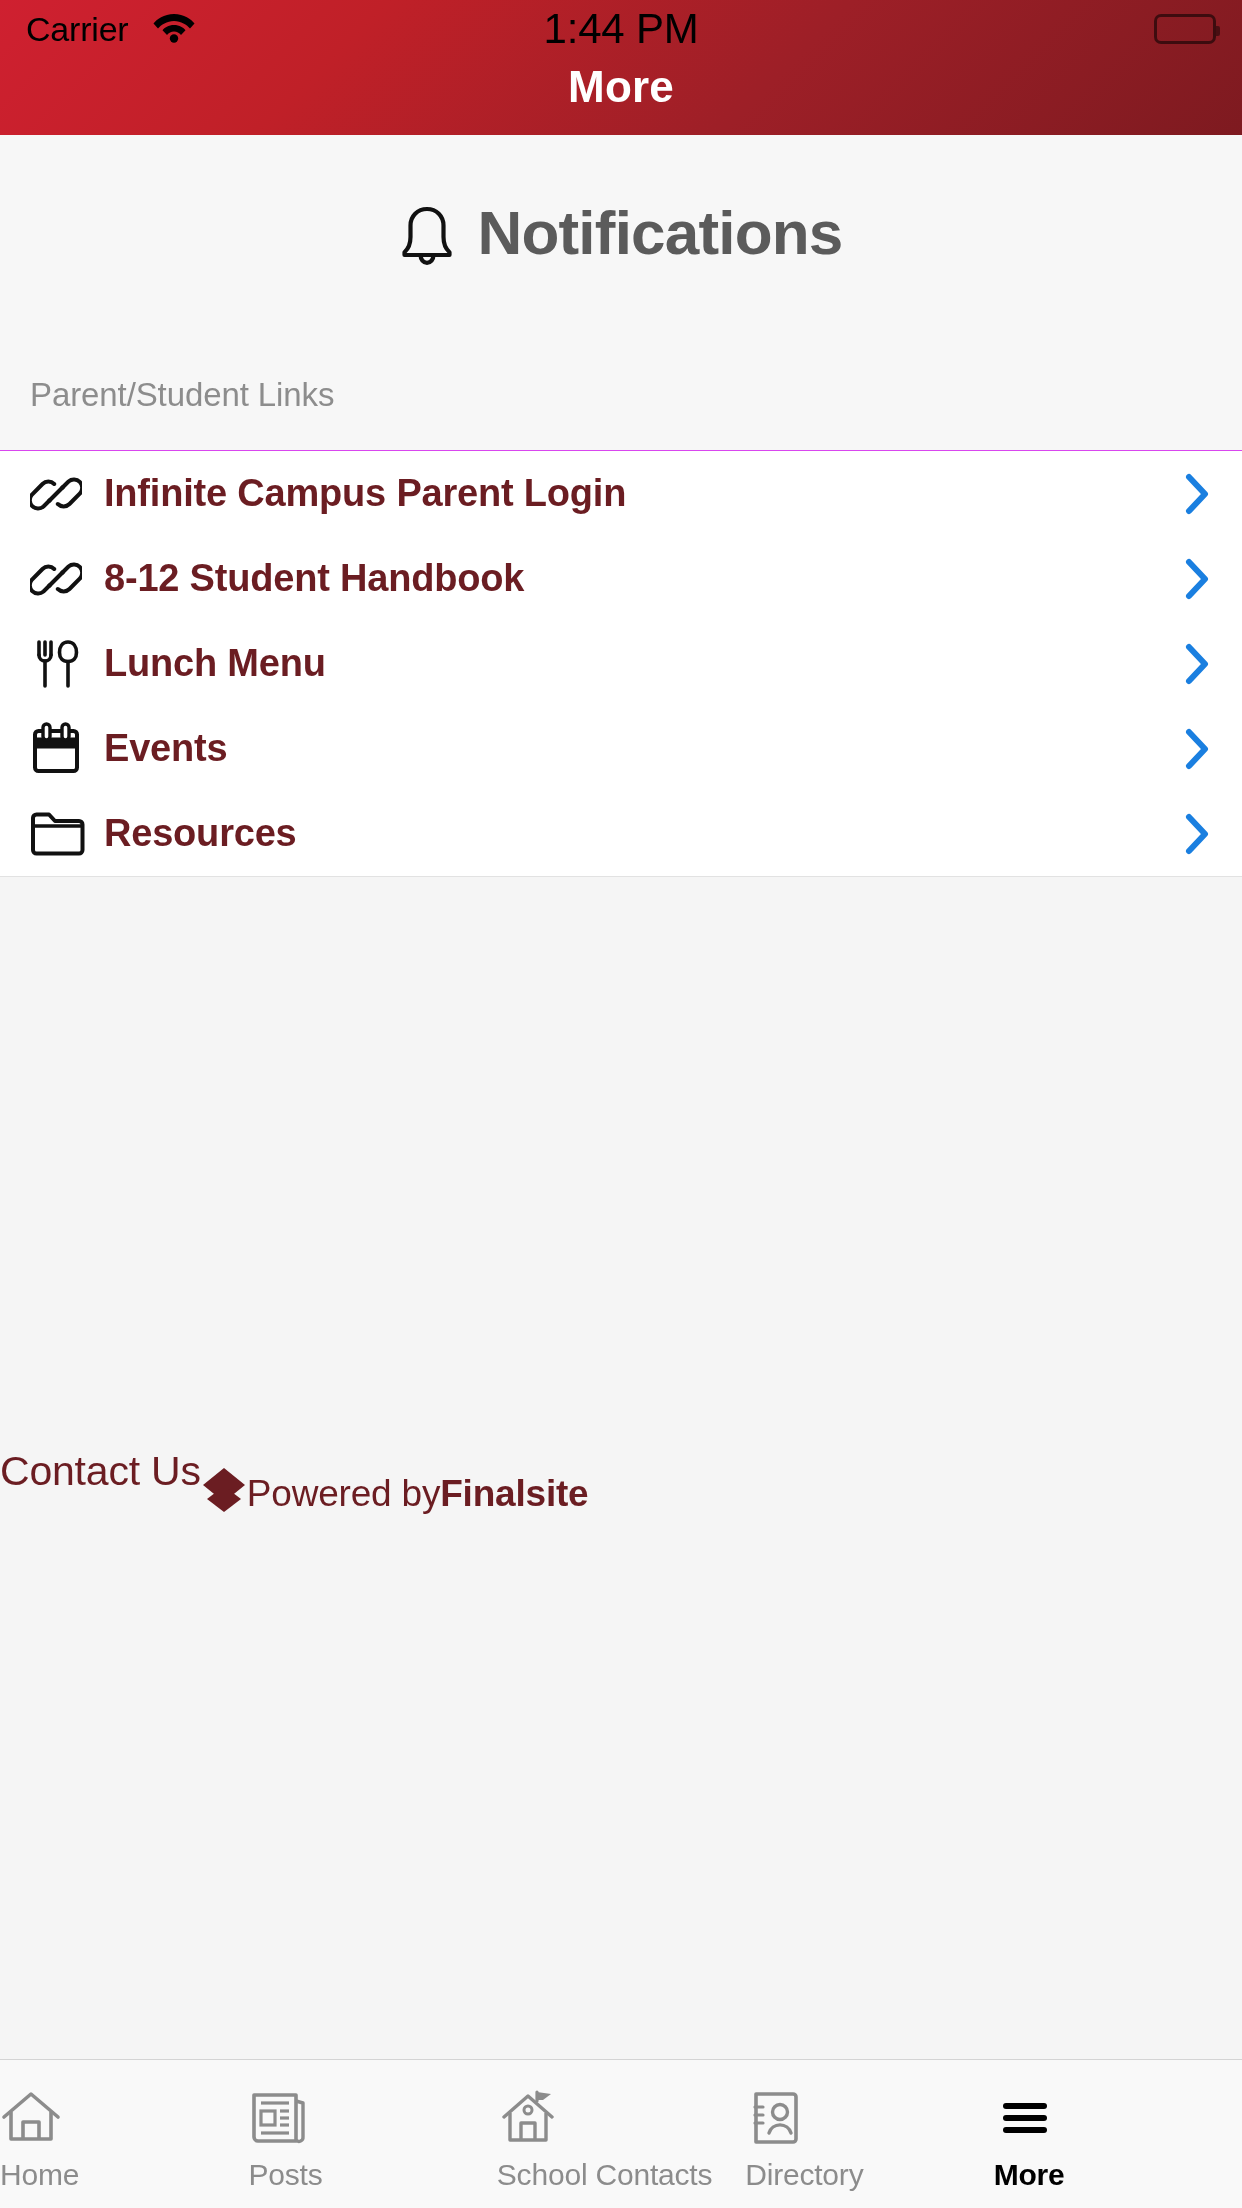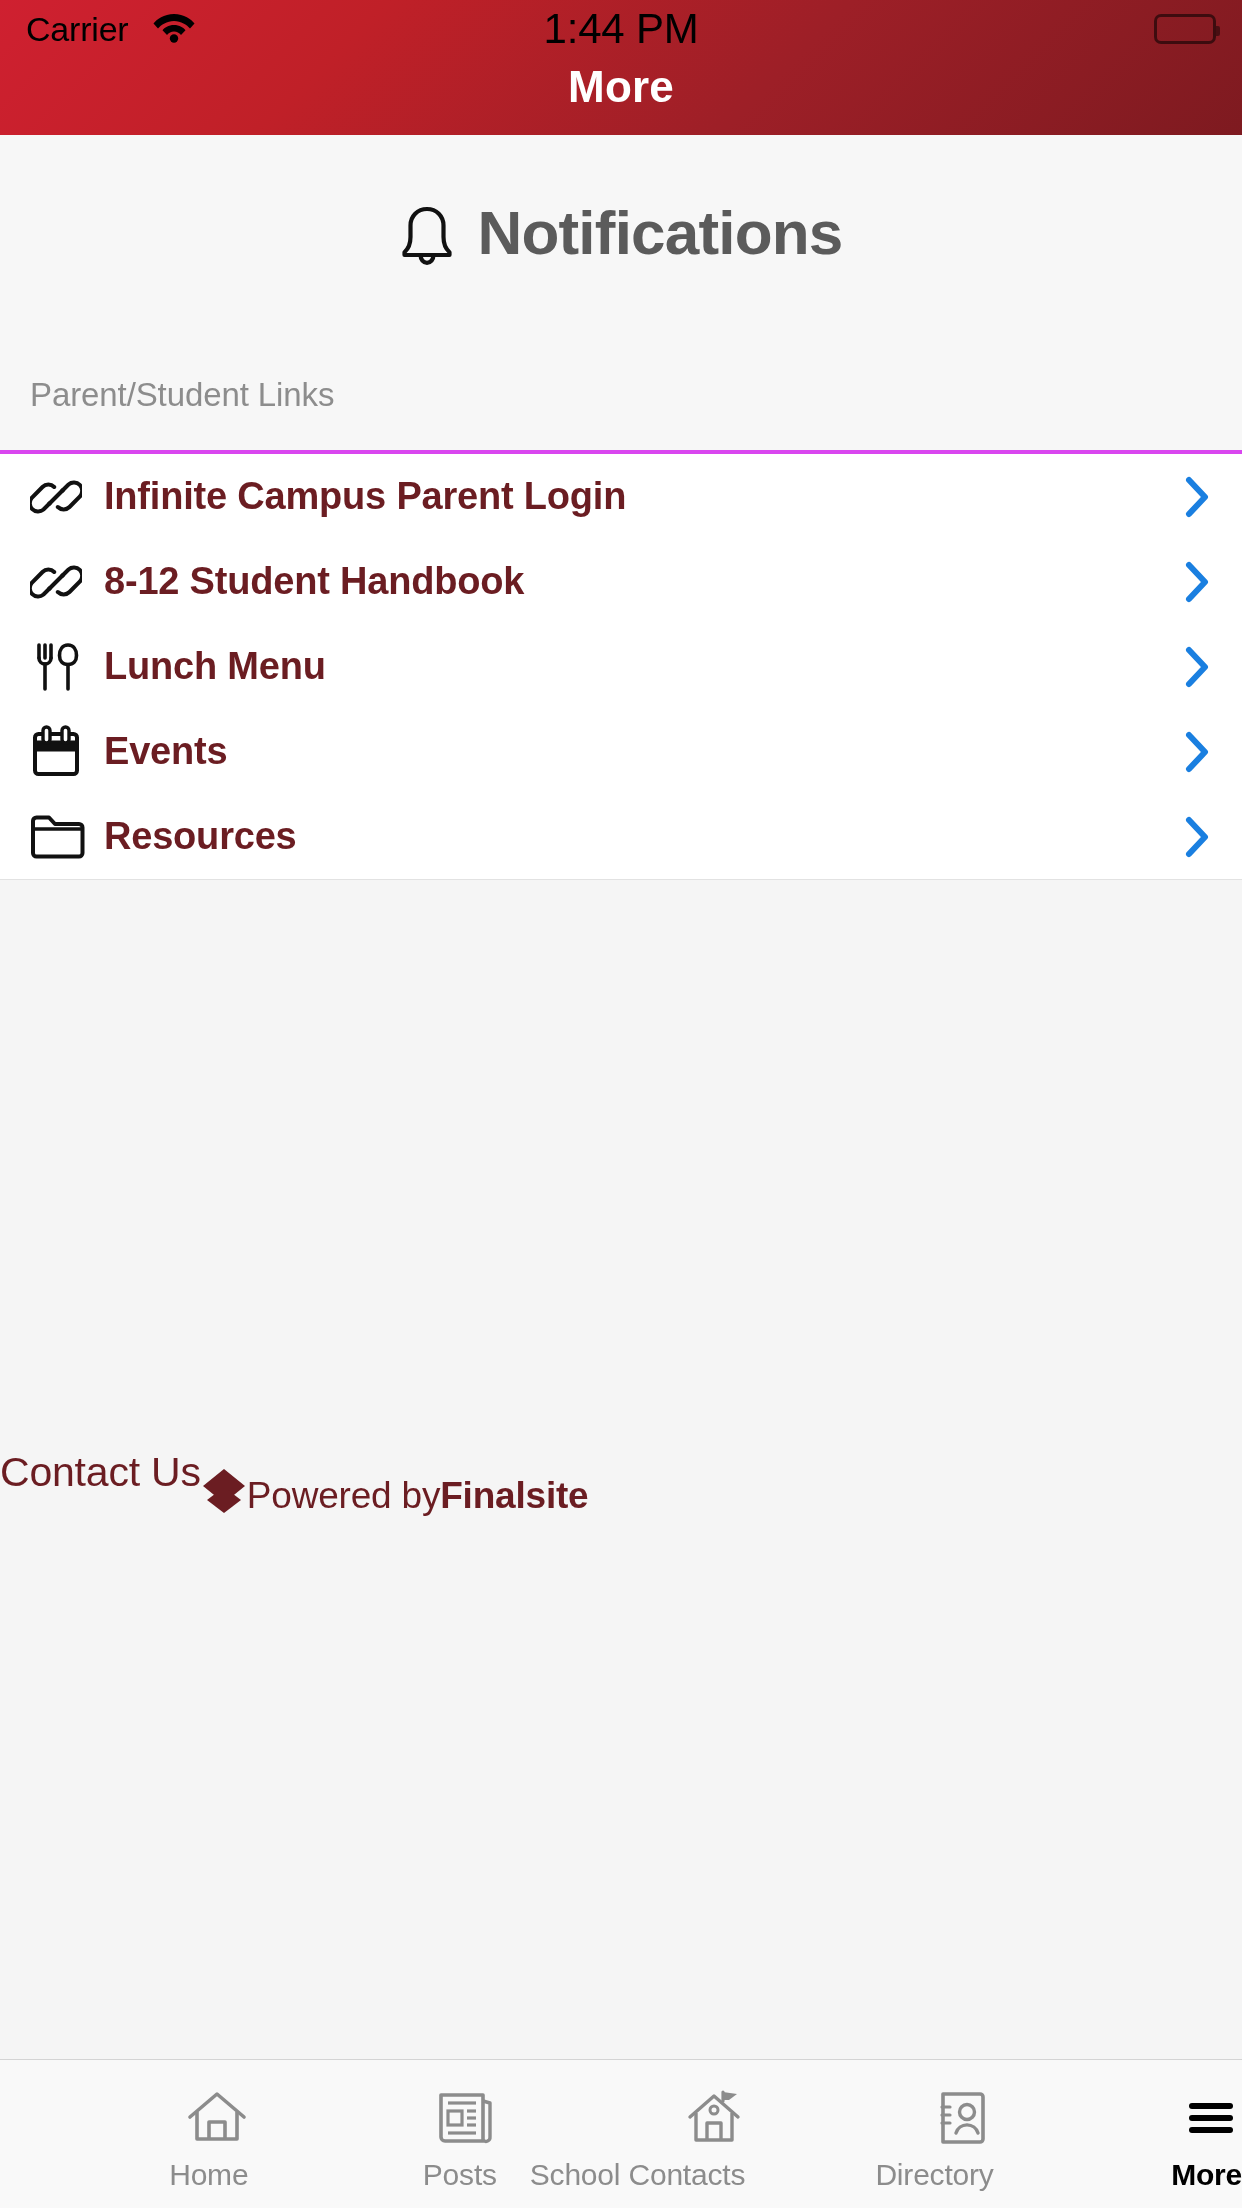--- a/index.html
+++ b/index.html
@@ -137,21 +137,21 @@
     font-size: 33px;
     color: #8d8d8d;
     background: #f7f7f7;
     box-sizing: border-box;
     letter-spacing: -0.1px;
   }
 
   .list-block {
     background: #ffffff;
     flex: 0 0 auto;
-    border-top: 4px solid #d946ef;
+    border-top: 1px solid #d946ef;
     border-bottom: 1px solid #e2e2e2;
   }
   .list-row {
     height: 85px;
     display: flex;
     align-items: center;
     padding: 0 32px 0 30px;
     box-sizing: border-box;
     position: relative;
     background: #ffffff;
@@ -219,21 +219,21 @@
     height: 148px;
     background: #f9f9f9;
     border-top: 1px solid #d4d4d4;
     display: flex;
     align-items: stretch;
   }
   .tab-item {
     flex: 1 1 0;
     display: flex;
     flex-direction: column;
-    align-items: flex-end;
+    align-items: flex-start;
     justify-content: center;
     gap: 8px;
     padding-top: 10px;
     box-sizing: border-box;
   }
   .tab-icon {
     height: 64px;
     display: flex;
     align-items: center;
     justify-content: center;

